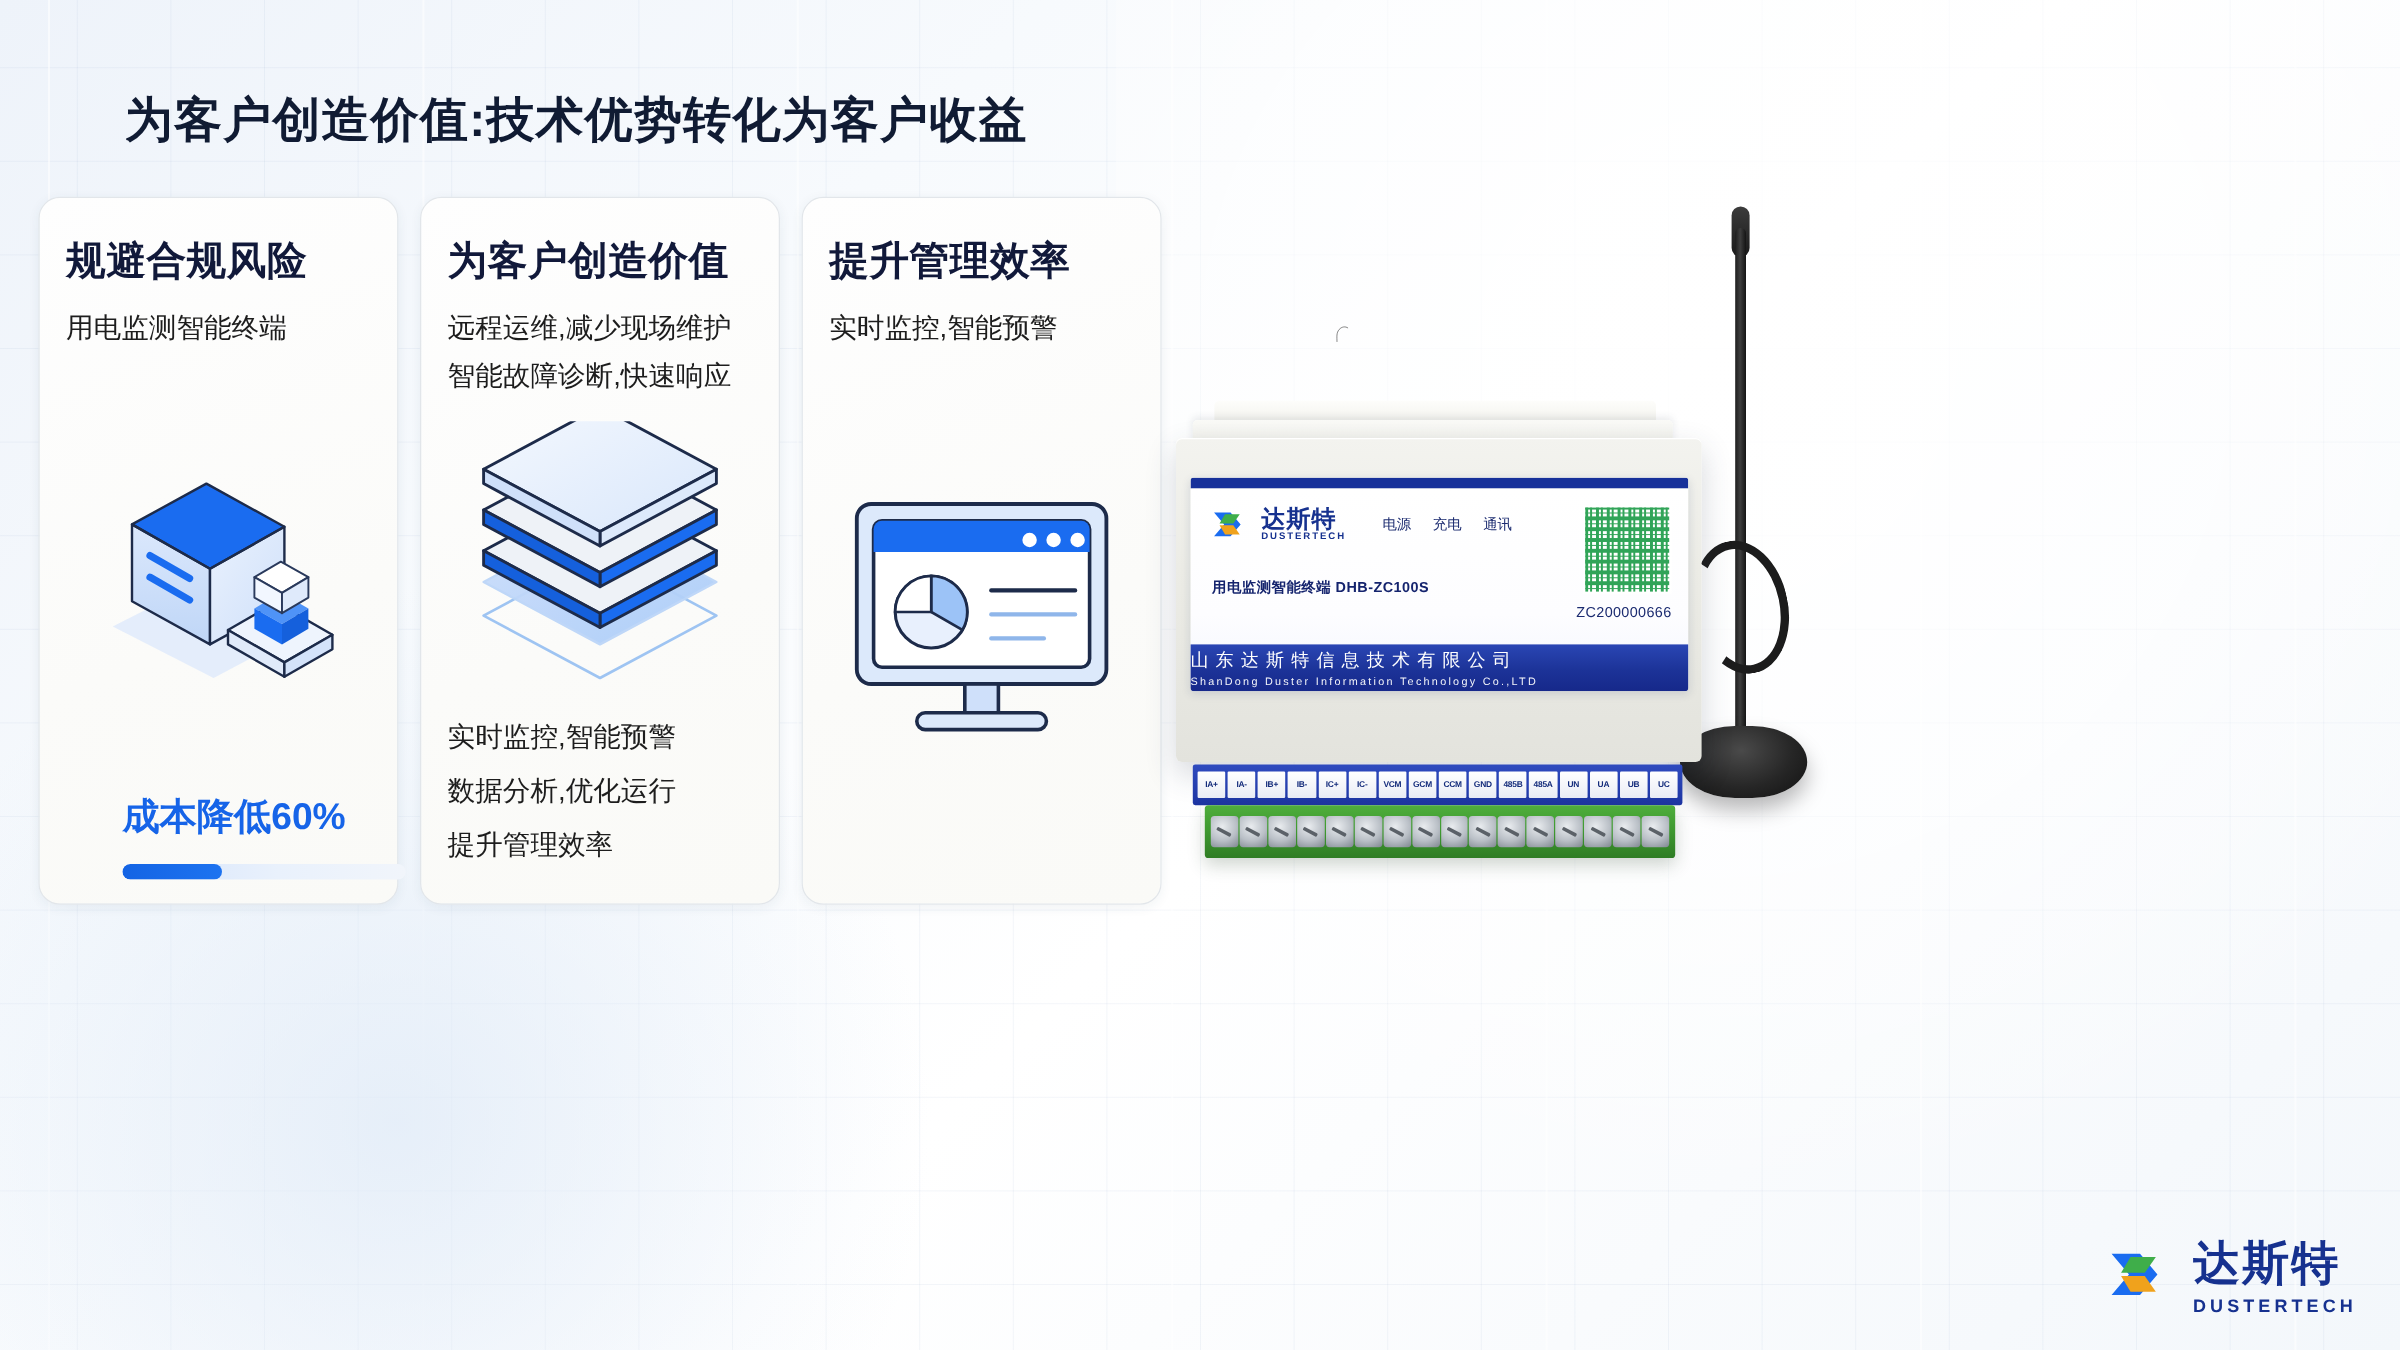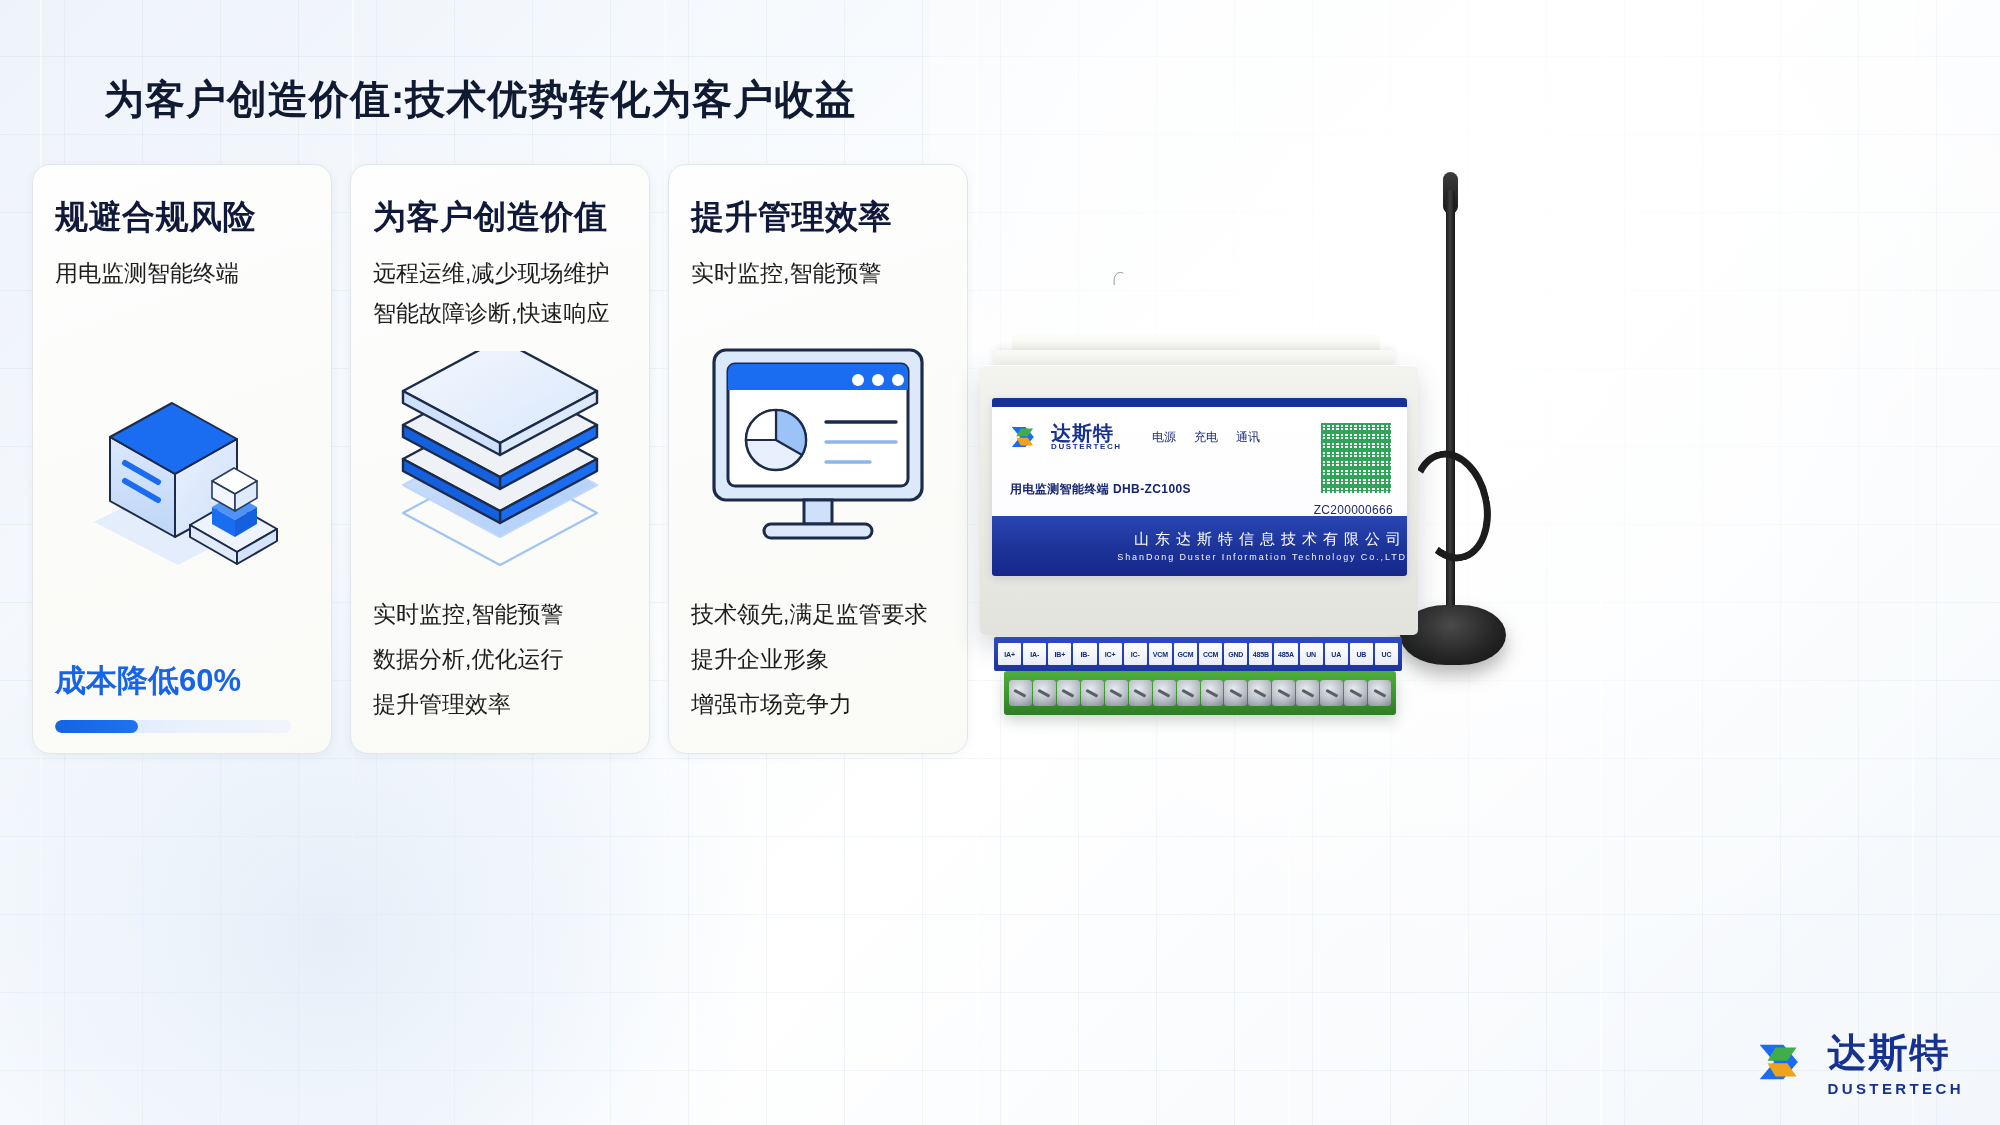--- a/index.html
+++ b/index.html
@@ -100,20 +100,21 @@
     align-items: center;
     justify-content: center;
     min-height: 0;
   }
   .illus.c1 { justify-content: center; padding-bottom: 4px; }
 
   
   .metric {
     margin-top: auto;
     padding-top: 6px;
+    margin-left: 47px;
   }
   .metric-label {
     font-size: 31px;
     font-weight: bold;
     color: #1664e8;
     margin-bottom: 18px;
     white-space: nowrap;
   }
   .progress-track {
     width: 236px;
@@ -206,25 +207,25 @@
     background-size: 9px 9px, 9px 9px;
     background-color: #ffffff;
     opacity: 0.92;
   }
   .dev-sn {
     position: absolute; right: 14px; top: 96px;
     font-size: 12px; color: #1b2b70; letter-spacing: 0.3px;
   }
   .dev-footer {
     position: absolute; left: 0; right: 0; bottom: 0;
-    height: 60px;
+    height: 39px;
     background: linear-gradient(180deg, #2a46b4 0%, #1c3398 55%, #16288a 100%);
     color: #ffffff;
     display: flex; flex-direction: column;
-    align-items: flex-end; justify-content: center;
+    align-items: flex-start; justify-content: center;
     gap: 3px;
   }
   .dev-footer-cn { font-size: 15px; letter-spacing: 6px; white-space: nowrap; }
   .dev-footer-en { font-size: 9px; letter-spacing: 1.9px; white-space: nowrap; opacity: 0.95; }
 
   
   .dev-term {
     position: absolute;
     left: 34px; top: 487px;
     width: 408px; height: 34px;
@@ -461,25 +462,20 @@
         <path d="M78 104 L78 74 A30 30 0 0 1 104 119 Z" fill="#9cc3f7" stroke="#1d2b4a" stroke-width="2.2"></path>
         <path d="M78 104 L78 74 A30 30 0 0 0 48 104 Z" fill="#ffffff" stroke="#1d2b4a" stroke-width="2.2"></path>
 
         <path d="M128 86 L198 86" stroke="#1d2b4a" stroke-width="3.4" stroke-linecap="round"></path>
         <path d="M128 106 L198 106" stroke="#8fb6ea" stroke-width="3.4" stroke-linecap="round"></path>
         <path d="M128 126 L172 126" stroke="#8fb6ea" stroke-width="3.4" stroke-linecap="round"></path>
 
         <rect x="106" y="164" width="28" height="24" fill="#cfe0fa" stroke="#1d2b4a" stroke-width="3"></rect>
         <rect x="66" y="188" width="108" height="14" rx="7" fill="#dce9fb" stroke="#1d2b4a" stroke-width="3"></rect>
       </svg>
-    </div>
-    <div class="bullets bullets-bottom">
-      <div class="bullet">技术领先,满足监管要求</div>
-      <div class="bullet">提升企业形象</div>
-      <div class="bullet">增强市场竞争力</div>
     </div>
   </div>
 
 </div>
 
 <div class="product">
 
   <div class="ant-tip"></div>
   <div class="ant-rod"></div>
   <div class="ant-coil"></div>

